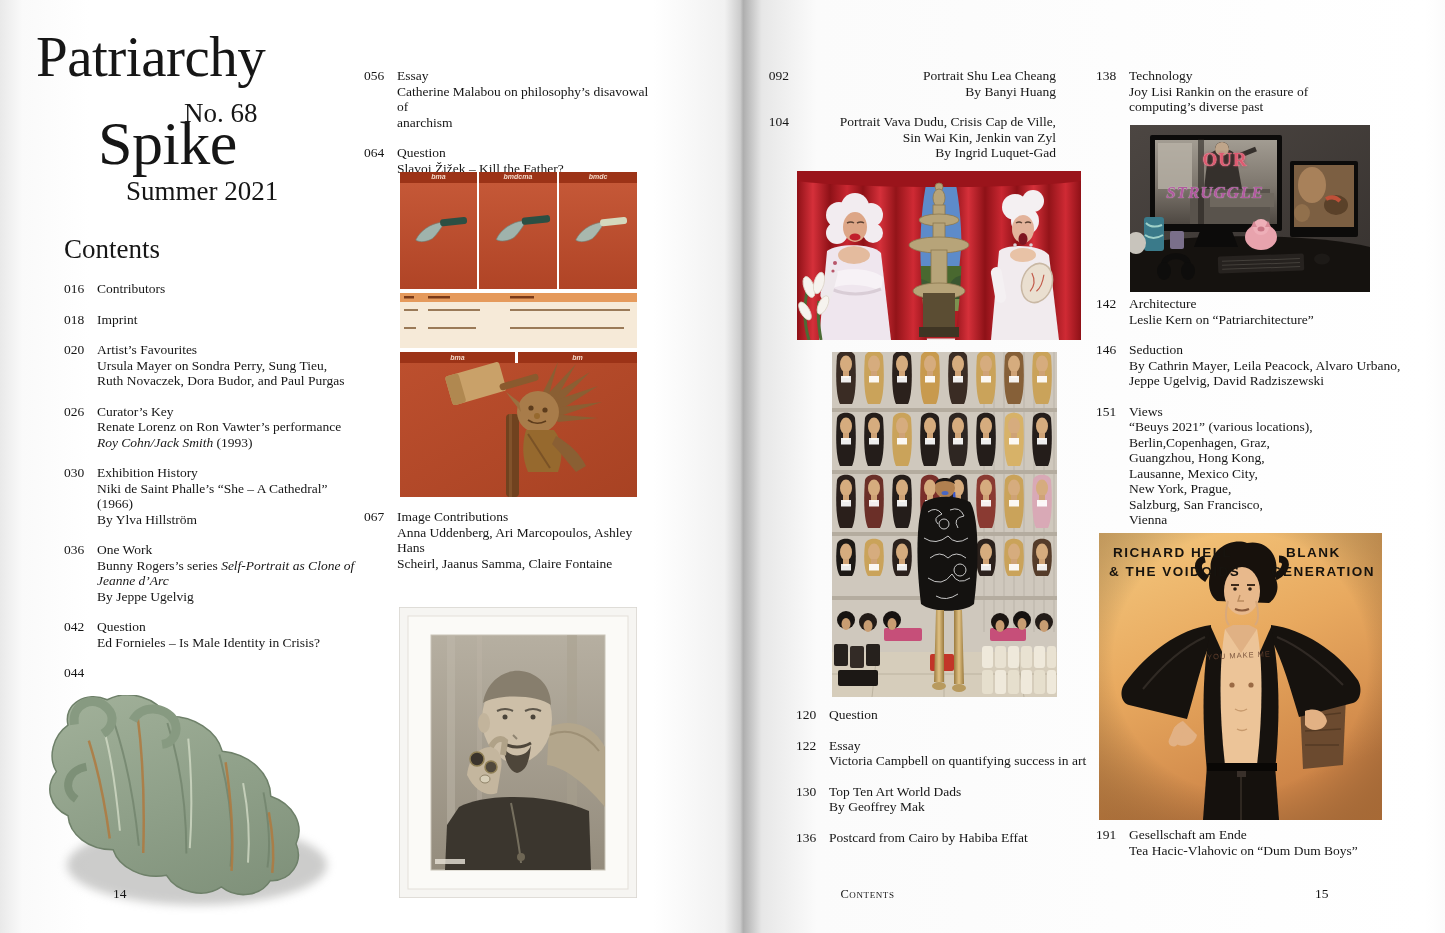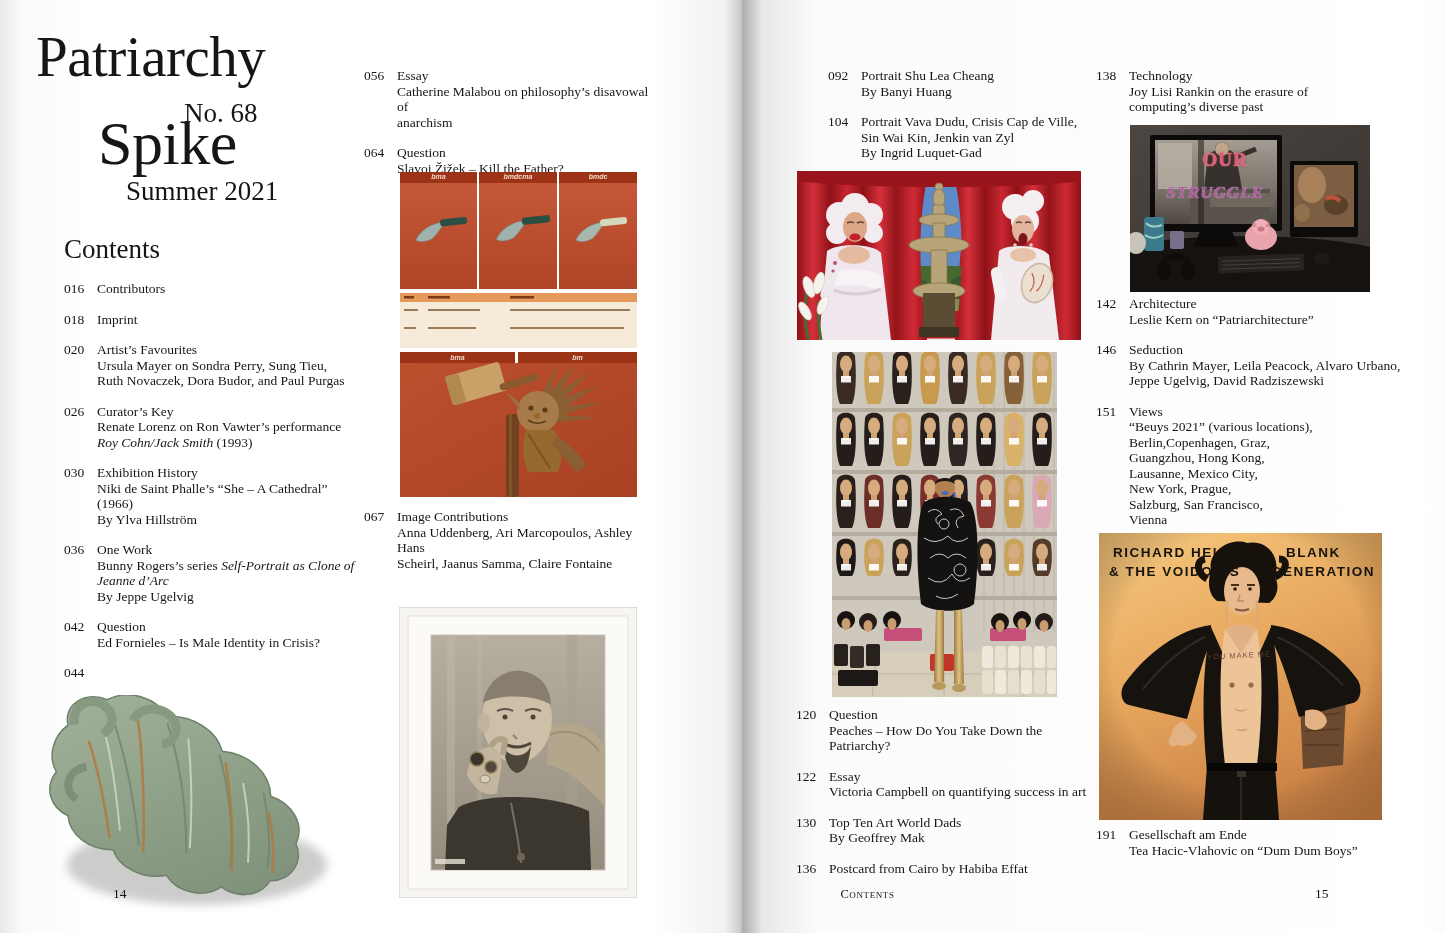--- a/index.html
+++ b/index.html
@@ -144,21 +144,21 @@
       <div class="entry">
         <span class="num">067</span>
         <span class="body">
           <span class="title">Image Contributions</span>
           <span><div class="line"><span>Anna Uddenberg, Ari Marcopoulos, Ashley Hans</span></div><div class="line"><span>Scheirl, Jaanus Samma, Claire Fontaine</span></div></span>
         </span>
       </div>
 
     </div>
 
-  <div class="toccol" style="left:828px;top:68px;width:300px;">
+  <div class="toccol" style="left:756px;top:68px;width:300px;text-align:right;">
 
       <div class="entry">
         <span class="num">092</span>
         <span class="body">
           <span class="title">Portrait Shu Lea Cheang</span>
           <span><div class="line"><span>By Banyi Huang</span></div></span>
         </span>
       </div>
 
       <div class="entry">
@@ -169,21 +169,20 @@
         </span>
       </div>
     </div>
 
   <div class="toccol" style="left:796px;top:707px;width:305px;">
 
       <div class="entry">
         <span class="num">120</span>
         <span class="body">
           <span class="title">Question</span>
-          <span><div class="line"><span>Peaches – How Do You Take Down the Patriarchy?</span></div></span>
         </span>
       </div>
 
       <div class="entry">
         <span class="num">122</span>
         <span class="body">
           <span class="title">Essay</span>
           <span><div class="line"><span>Victoria Campbell on quantifying success in art</span></div></span>
         </span>
       </div>

